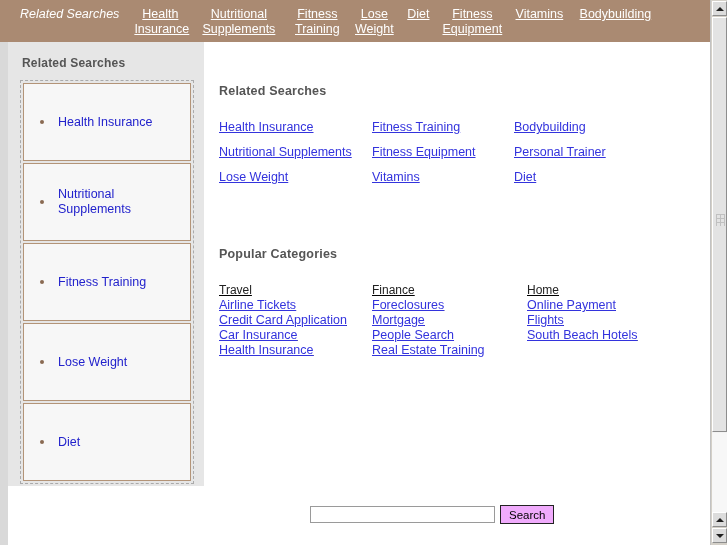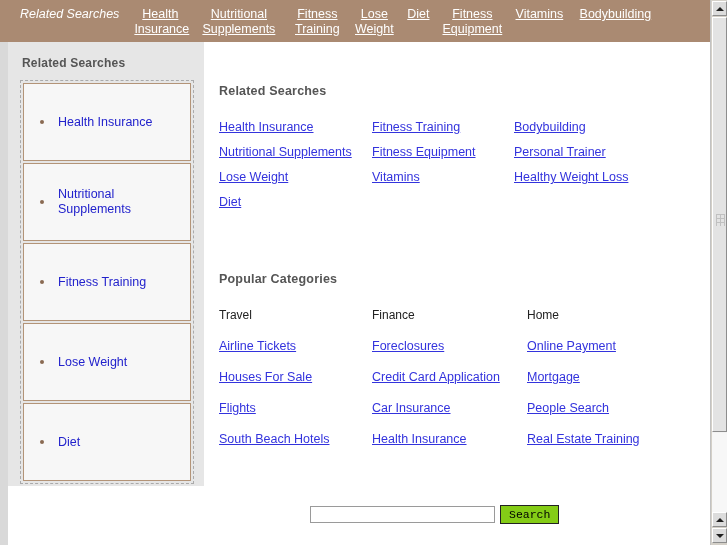--- a/index.html
+++ b/index.html
@@ -146,21 +146,22 @@
     color: #3333dd;
     font-size: 12.5px;
     text-decoration: underline;
     cursor: pointer;
     line-height: 15px;
   }
   .cat-wrap { margin-top: 16px; }
   .cat-grid {
     display: grid;
     grid-template-columns: 153px 155px auto;
-    row-gap: 16px;
+    row-gap: 0;
+    text-decoration: underline;
   }
   .cat-head {
     font-size: 12px;
     color: #222222;
     line-height: 15px;
   }
   #searchbar {
     position: absolute;
     left: 106px;
     top: 463px;
@@ -173,22 +174,22 @@
     height: 17px;
     border: 1px solid #9a9a9a;
     background: #ffffff;
     font-family: "Liberation Sans", sans-serif;
     font-size: 11px;
     padding: 0 3px;
   }
   #search-button {
     height: 19px;
     border: 1px solid #222222;
-    background: #84cc16;
-    font-family: Liberation Mono, monospace;
+    background: #f0abfc;
+    font-family: Liberation Sans, sans-serif;
     font-size: 11.5px;
     color: #000000;
     padding: 0 8px;
     cursor: pointer;
   }
 
   
   #scrollbar {
     position: absolute;
     right: 0; top: 0;
@@ -320,36 +321,34 @@
 
     <div class="rs-grid">
       <a>Health Insurance</a>
       <a>Fitness Training</a>
       <a>Bodybuilding</a>
       <a>Nutritional Supplements</a>
       <a>Fitness Equipment</a>
       <a>Personal Trainer</a>
       <a>Lose Weight</a>
       <a>Vitamins</a>
-      <a>Healthy Weight Loss</a>
       <a>Diet</a>
     </div>
 
     <div class="cat-wrap">
       <div class="sec-title">Popular Categories</div>
       <div class="cat-grid">
         <div class="cat-head">Travel</div>
         <div class="cat-head">Finance</div>
         <div class="cat-head">Home</div>
 
         <a>Airline Tickets</a>
         <a>Foreclosures</a>
 
         <a>Online Payment</a>
-        <a>Houses For Sale</a>
 
         <a>Credit Card Application</a>
         <a>Mortgage</a>
 
         <a>Flights</a>
         <a>Car Insurance</a>
         <a>People Search</a>
 
         <a>South Beach Hotels</a>
         <a>Health Insurance</a>

